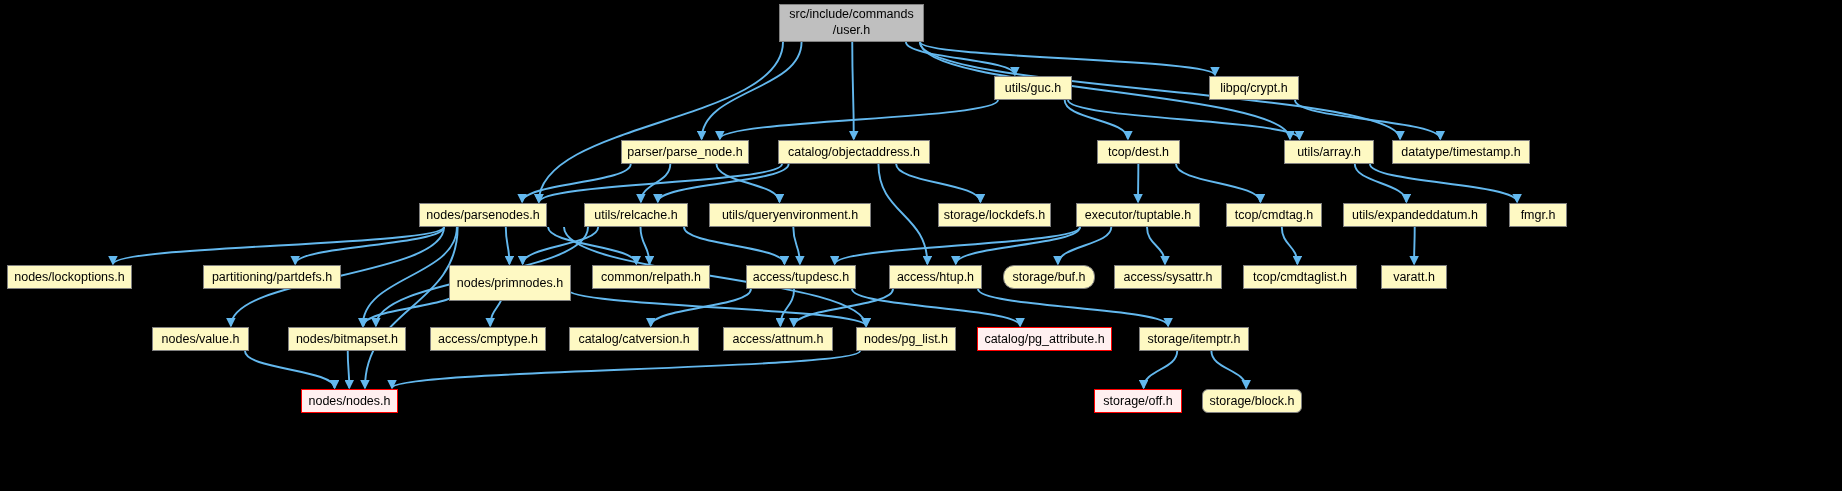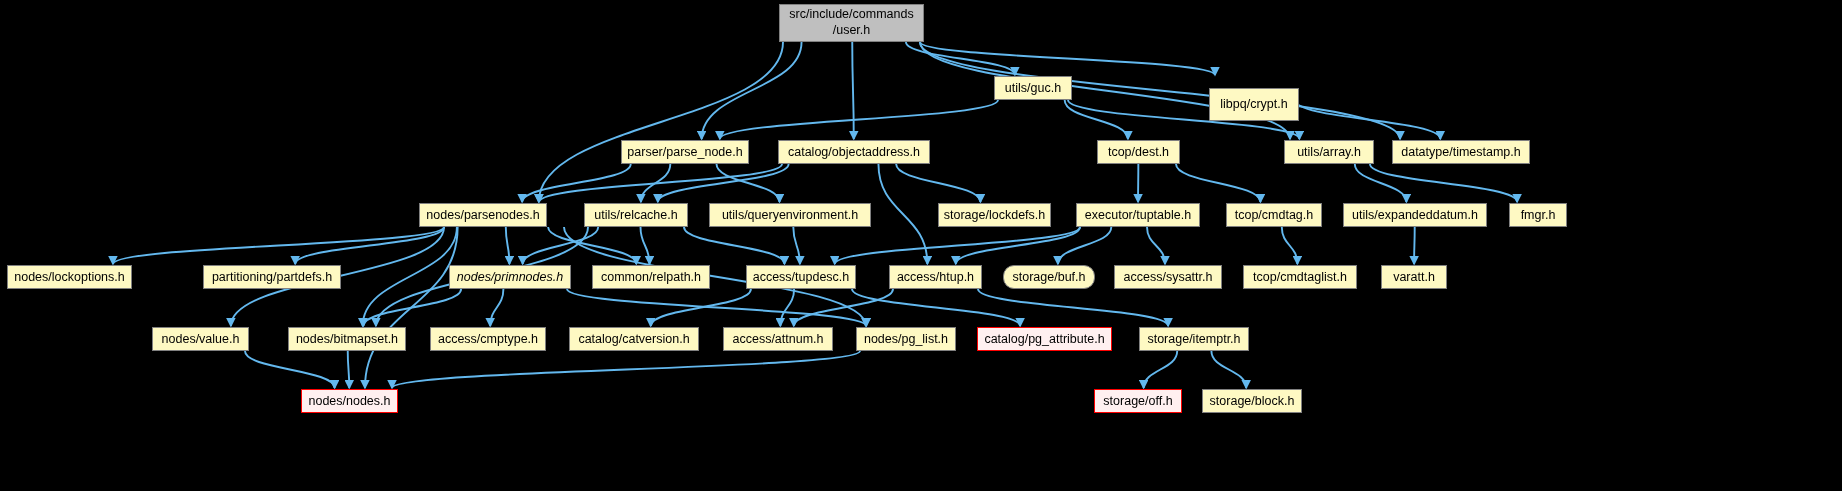--- a/index.html
+++ b/index.html
@@ -108,21 +108,21 @@
   <div id="nodes-layer">
       <div class="node root" style="left: 779px; top: 4px; width: 145px; height: 38px;">
         <div>
           <span>src/include/commands</span>
           <span>/user.h</span>
         </div>
       </div>
       <div class="node" style="left: 994px; top: 76px; width: 78px; height: 24px;">
         <span>utils/guc.h</span>
       </div>
-      <div class="node" style="left: 1209px; top: 88px; width: 90px; height: 33px;">
+      <div class="node" style="left: 1209px; top: 76px; width: 90px; height: 24px;">
         <span>libpq/crypt.h</span>
       </div>
       <div class="node" style="left: 621px; top: 140px; width: 128px; height: 24px;">
         <span>parser/parse_node.h</span>
       </div>
       <div class="node" style="left: 778px; top: 140px; width: 152px; height: 24px;">
         <span>catalog/objectaddress.h</span>
       </div>
       <div class="node" style="left: 1097px; top: 140px; width: 83px; height: 24px;">
         <span>tcop/dest.h</span>
@@ -156,21 +156,21 @@
       </div>
       <div class="node" style="left: 1509px; top: 203px; width: 58px; height: 24px;">
         <span>fmgr.h</span>
       </div>
       <div class="node" style="left: 7px; top: 265px; width: 125px; height: 24px;">
         <span>nodes/lockoptions.h</span>
       </div>
       <div class="node" style="left: 203px; top: 265px; width: 138px; height: 24px;">
         <span>partitioning/partdefs.h</span>
       </div>
-      <div class="node" style="left: 449px; top: 265px; width: 122px; height: 24px; font-style: italic;">
+      <div class="node" style="left: 449px; top: 265px; width: 122px; height: 36px;">
         <span>nodes/primnodes.h</span>
       </div>
       <div class="node" style="left: 592px; top: 265px; width: 118px; height: 24px;">
         <span>common/relpath.h</span>
       </div>
       <div class="node" style="left: 746px; top: 265px; width: 110px; height: 24px;">
         <span>access/tupdesc.h</span>
       </div>
       <div class="node" style="left: 889px; top: 265px; width: 93px; height: 24px;">
         <span>access/htup.h</span>
@@ -210,17 +210,17 @@
       </div>
       <div class="node" style="left: 1139px; top: 327px; width: 110px; height: 24px;">
         <span>storage/itemptr.h</span>
       </div>
       <div class="node red" style="left: 301px; top: 389px; width: 97px; height: 24px;">
         <span>nodes/nodes.h</span>
       </div>
       <div class="node red" style="left: 1094px; top: 389px; width: 88px; height: 24px;">
         <span>storage/off.h</span>
       </div>
-      <div class="node" style="left: 1202px; top: 389px; width: 100px; height: 24px;">
+      <div class="node" style="left: 1202px; top: 389px; width: 100px; height: 24px; border-radius: 6px;">
         <span>storage/block.h</span>
       </div>
     </div>
 </div>
 
 </body></html>

